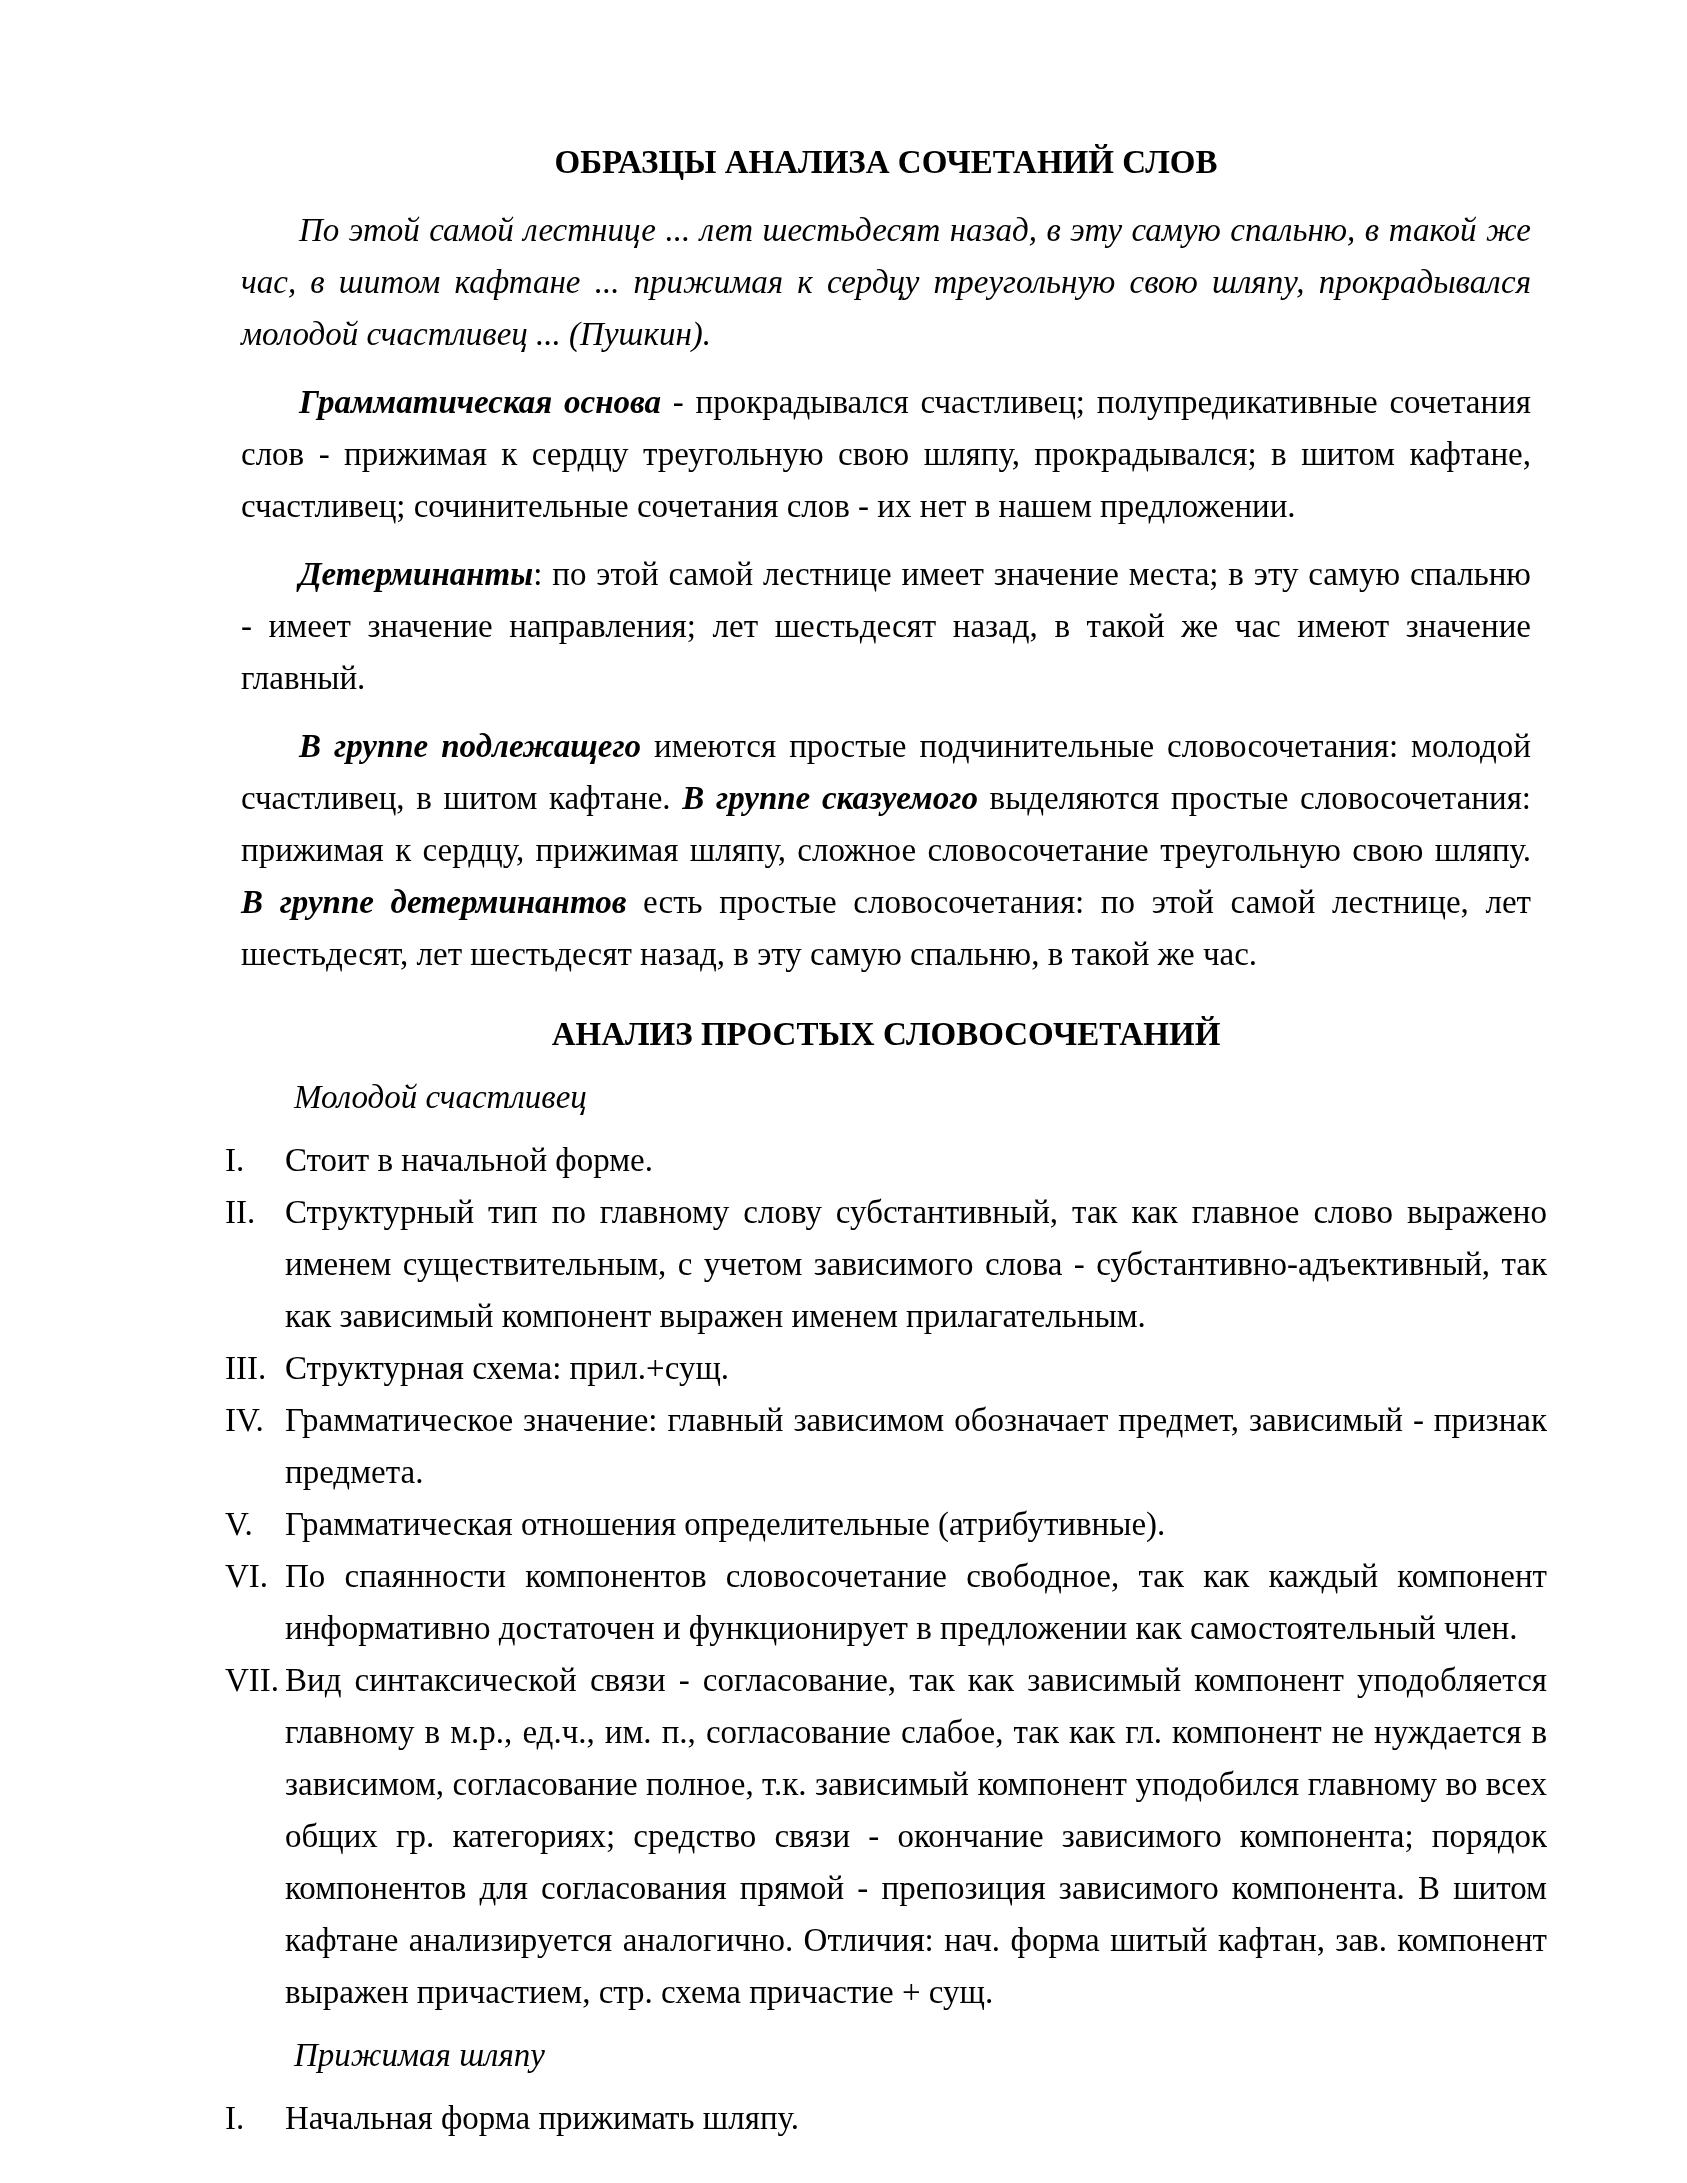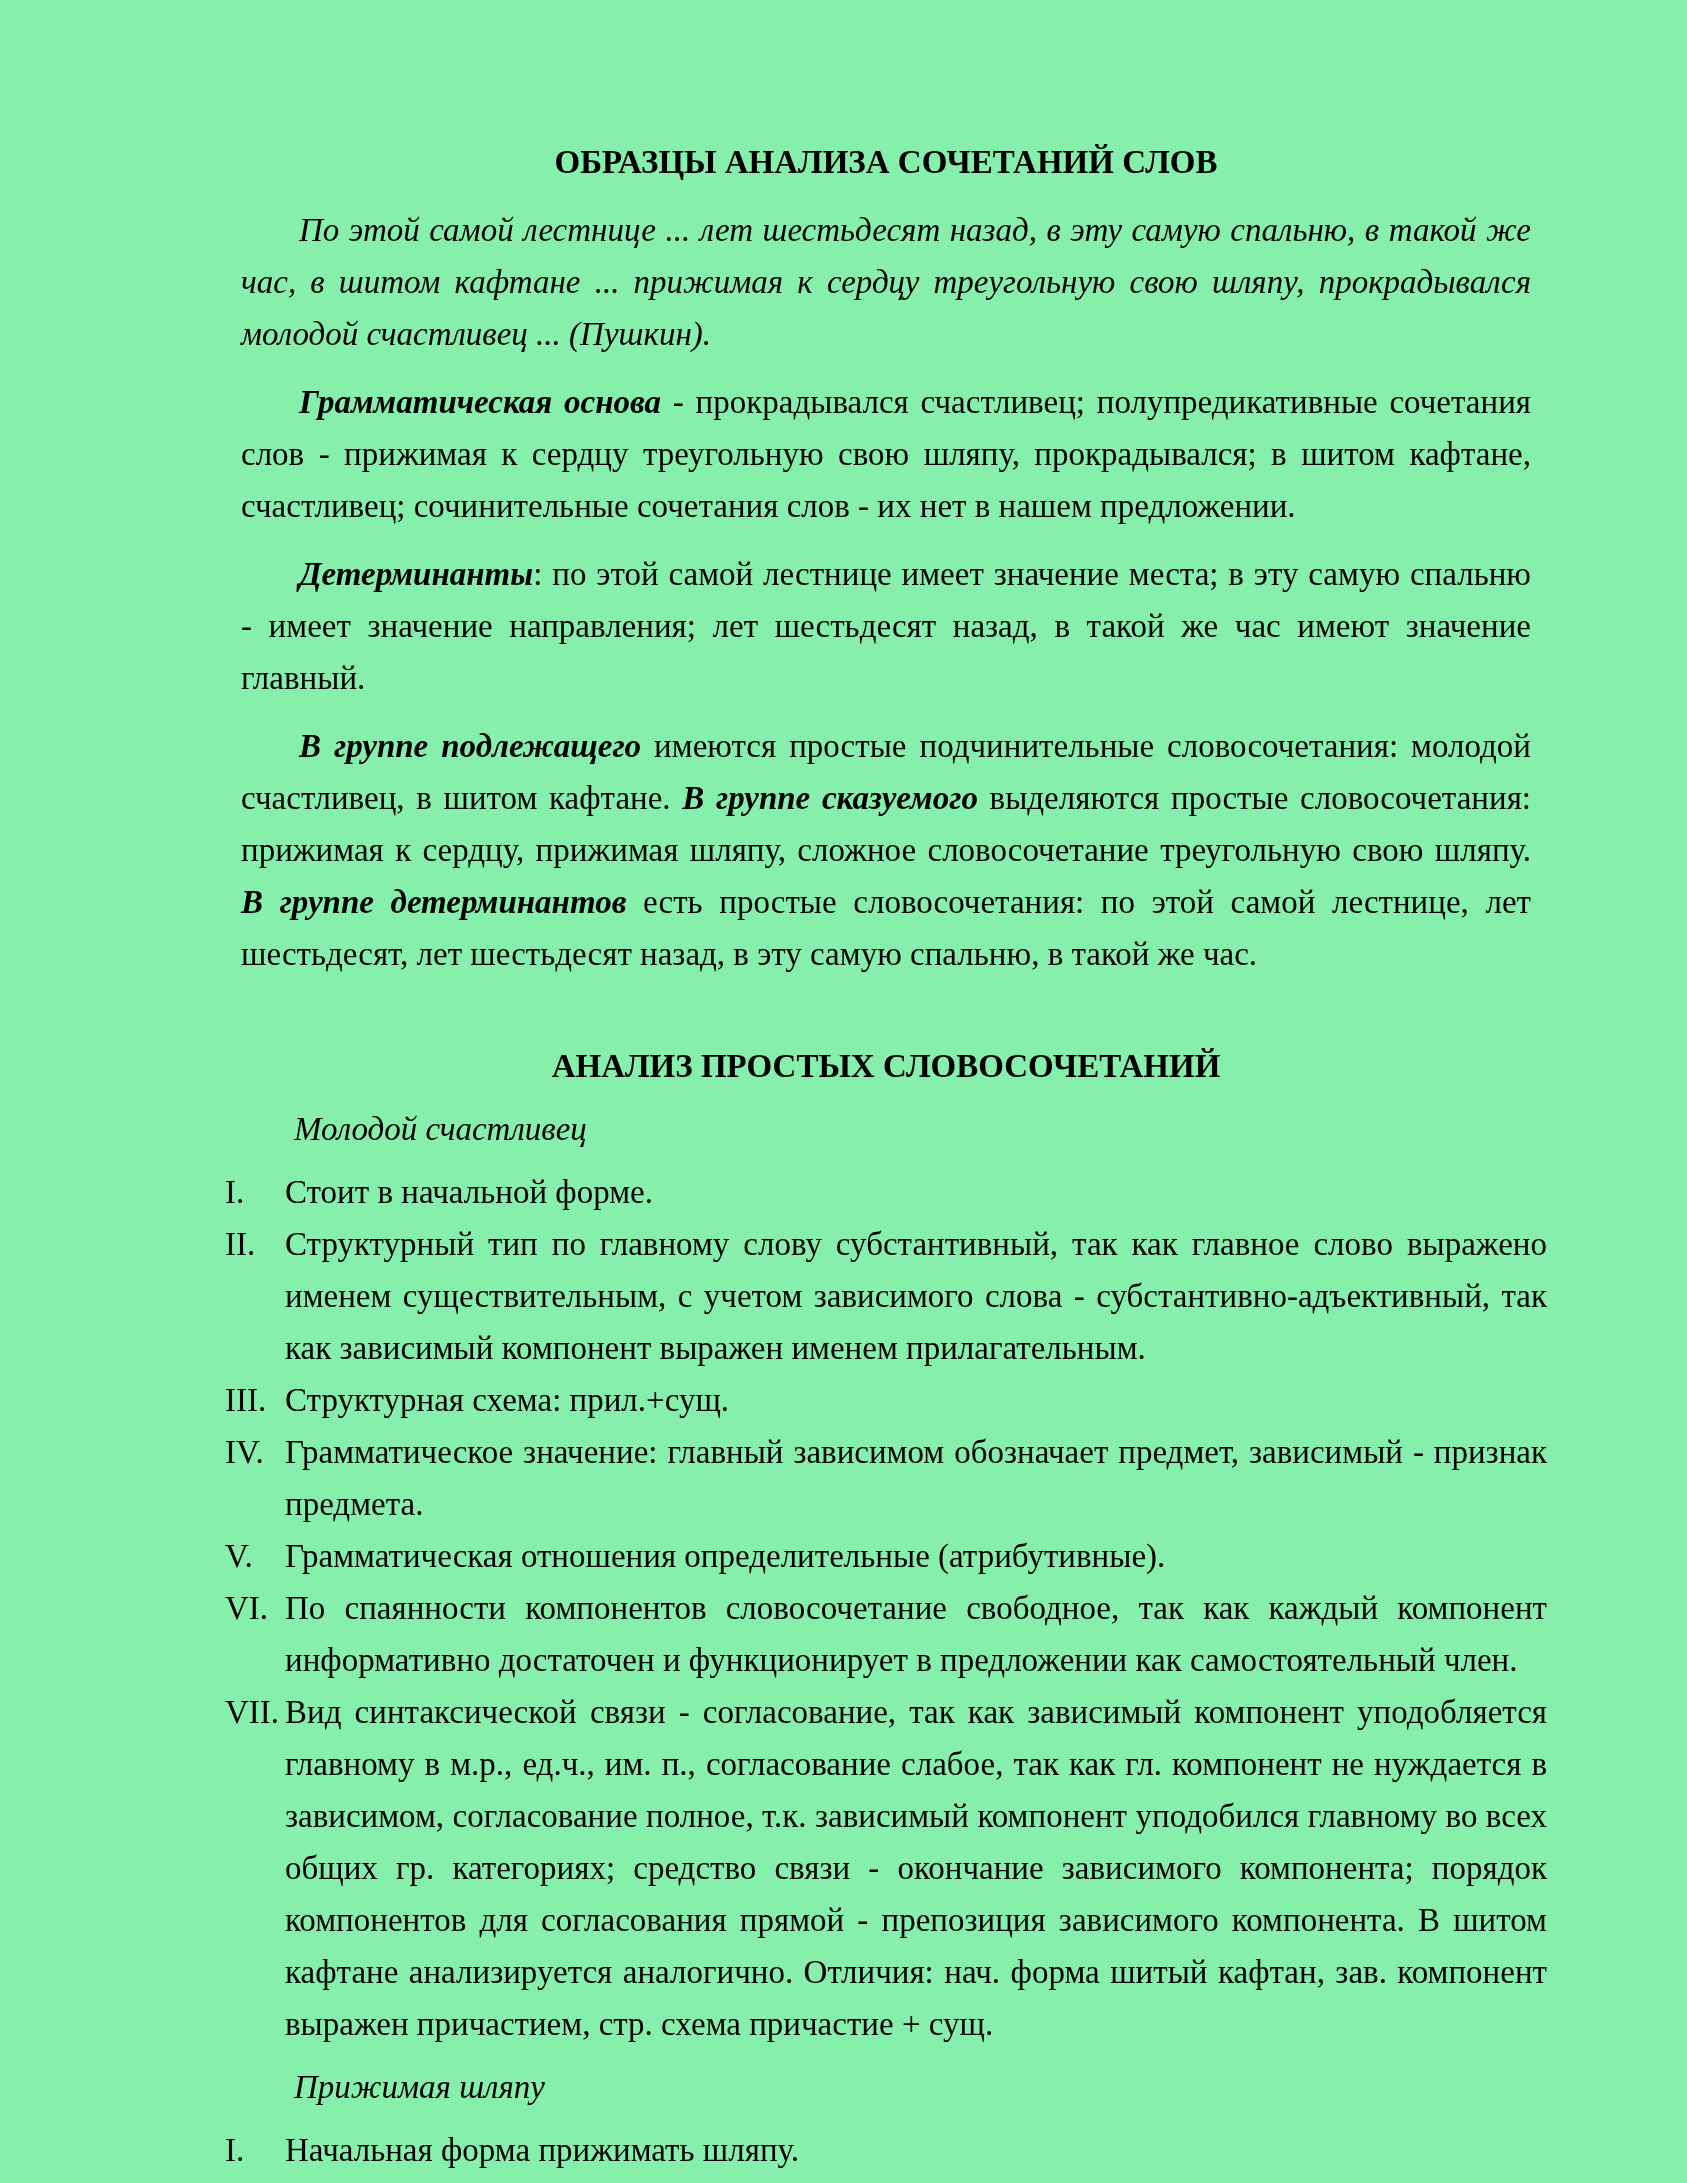--- a/index.html
+++ b/index.html
@@ -7,36 +7,36 @@
   body {
     width: 1687px;
     height: 2183px;
     background: #e8e8e8;
     font-family: "Liberation Serif", "DejaVu Serif", serif;
     color: #000000;
   }
   .page {
     width: 1687px;
     height: 2183px;
-    background: #86efac;
+    background: #ffffff;
     padding: 136px 140px 53px 225px;
     overflow: hidden;
   }
   .doc {
     font-size: 33px;
     line-height: 52px;
   }
   .title {
     margin: 0;
     font-size: 33px;
     font-weight: 700;
     text-align: center;
   }
   .mt {
-    margin-top: 60px;
+    margin-top: 28px;
   }
   .para {
     margin: 16px;
     text-indent: 58px;
     text-align: justify;
   }
   .phrase-title {
     margin: 11px;
     text-indent: 58px;
     font-style: italic;

